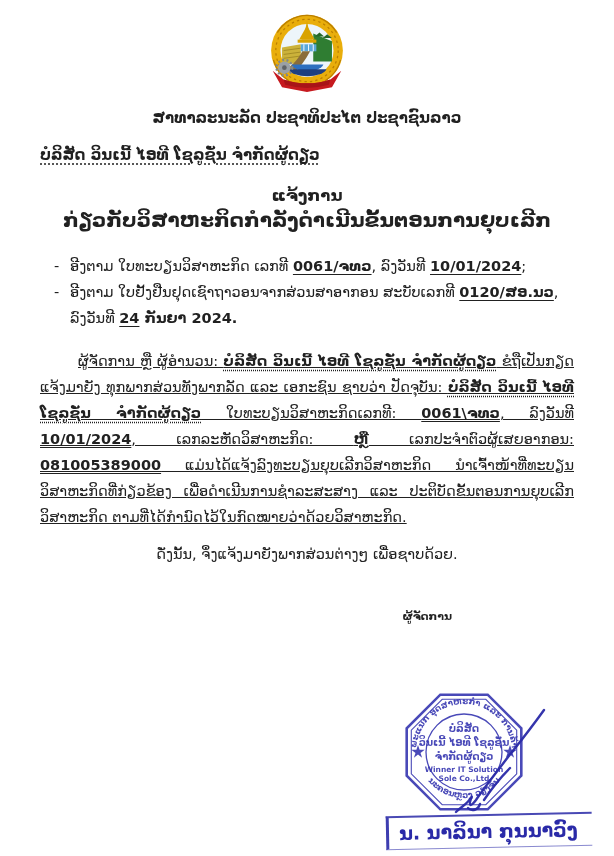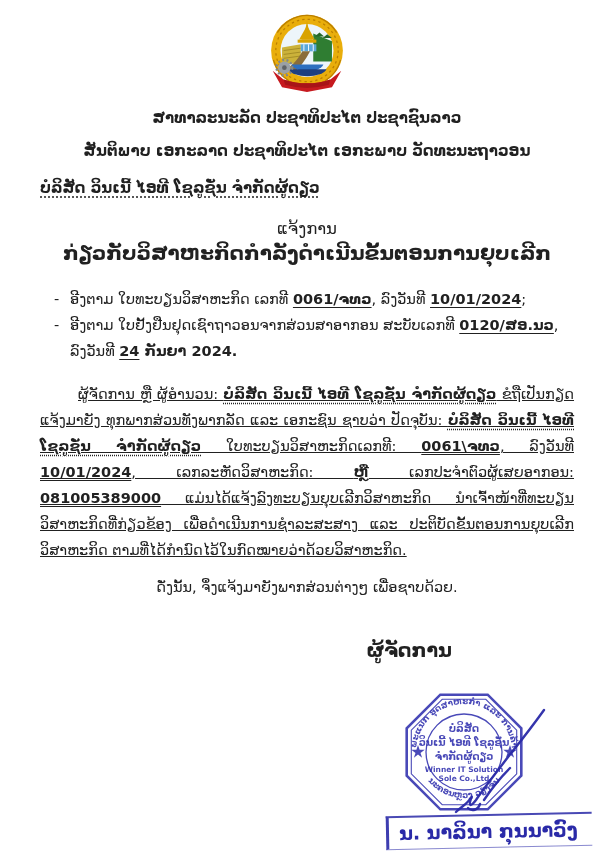--- a/index.html
+++ b/index.html
@@ -7,40 +7,40 @@
     position:relative;
     width:614px;height:856px;
     margin:0 auto;
     background:#ffffff;
     font-family:"DejaVu Sans","Liberation Sans",sans-serif;
     color:#212121;
     overflow:hidden;
   }
   .header{ text-align:center; padding-top:13px; }
   .emblem{ display:block; margin:0 auto; }
-  .motto{ font-weight:bold; font-size:15px; line-height:22px; margin:11px; }
+  .motto{ font-weight:bold; font-size:15px; line-height:22px; margin:0; }
   .motto1{ margin-top:8px; }
   .company-line{
     margin:17px 0 0 40px;
     font-weight:bold; font-size:15px;
     text-decoration:underline; text-decoration-style:dotted;
     text-underline-offset:4px;
   }
   .title-block{ text-align:center; margin-top:22px; }
-  .doc-title{ font-weight:normal; font-size:16.5px; margin:0; }
+  .doc-title{ font-weight:bold; font-size:16.5px; margin:0; }
   .doc-subtitle{ font-weight:bold; font-size:20px; margin:3px 0 0 0; }
   .content{ margin:21px 40px 0 40px; font-size:14.5px; line-height:26px; }
   .refs{ margin-left:14px; }
   .ref-item{ display:flex; }
   .ref-dash{ width:16px; flex:none; }
   .ref-text{ flex:1; }
   .para{ text-align:justify; text-indent:38px; margin:0;text-decoration:underline; }
   .para1{ margin-top:17px; }
   .closing{ text-align:center; margin-top:11px; }
-  .signer{ font-weight:bold; font-size:19px; text-align:right; padding-right:122px; margin-top:37px; }
+  .signer{ font-weight:bold; font-size:11px; text-align:right; padding-right:122px; margin-top:37px; }
   
   .sb{ font-weight:bold; }
   .su{ font-weight:bold; text-decoration:underline; text-underline-offset:3px; }
   .sd{ font-weight:bold; text-decoration:underline; text-decoration-style:dotted; text-underline-offset:4px; }
   
   .stamp-zone{ position:absolute; left:372px; top:688px; width:232px; height:132px; }
   .name-stamp{
     position:absolute; left:386px; top:814px;
     transform:rotate(-1.2deg);
     color:#2a2aa8;
@@ -100,21 +100,20 @@
 
       <circle cx="21" cy="70" r="8" fill="#9AA0A6"></circle>
       <circle cx="21" cy="70" r="10" fill="none" stroke="#80868B" stroke-width="3" stroke-dasharray="2.5,3"></circle>
       <circle cx="21" cy="70" r="3" fill="#5F6368"></circle>
 
       <path d="M6,74 L18,95 L50,101 L82,95 L94,74 L80,85 Q50,95 20,85 Z" fill="#C61A1F"></path>
       <path d="M20,85 Q50,95 80,85 L78,92 Q50,100 22,92 Z" fill="#A81418"></path>
     </svg>
 
     <p class="motto motto1">ສາທາລະນະລັດ ປະຊາທິປະໄຕ ປະຊາຊົນລາວ</p>
-    <p class="motto">ສັນຕິພາບ ເອກະລາດ ປະຊາທິປະໄຕ ເອກະພາບ ວັດທະນະຖາວອນ</p>
   </div>
 
   <div class="company-line">ບໍລິສັດ ວິນເນີ້ ໄອທີ ໂຊລູຊັ່ນ ຈຳກັດຜູ້ດຽວ</div>
 
   <div class="title-block">
     <p class="doc-title">ແຈ້ງການ</p>
     <p class="doc-subtitle">ກ່ຽວກັບວິສາຫະກິດກຳລັງດຳເນີນຂັ້ນຕອນການຍຸບເລີກ</p>
   </div>
 
   <div class="content">

